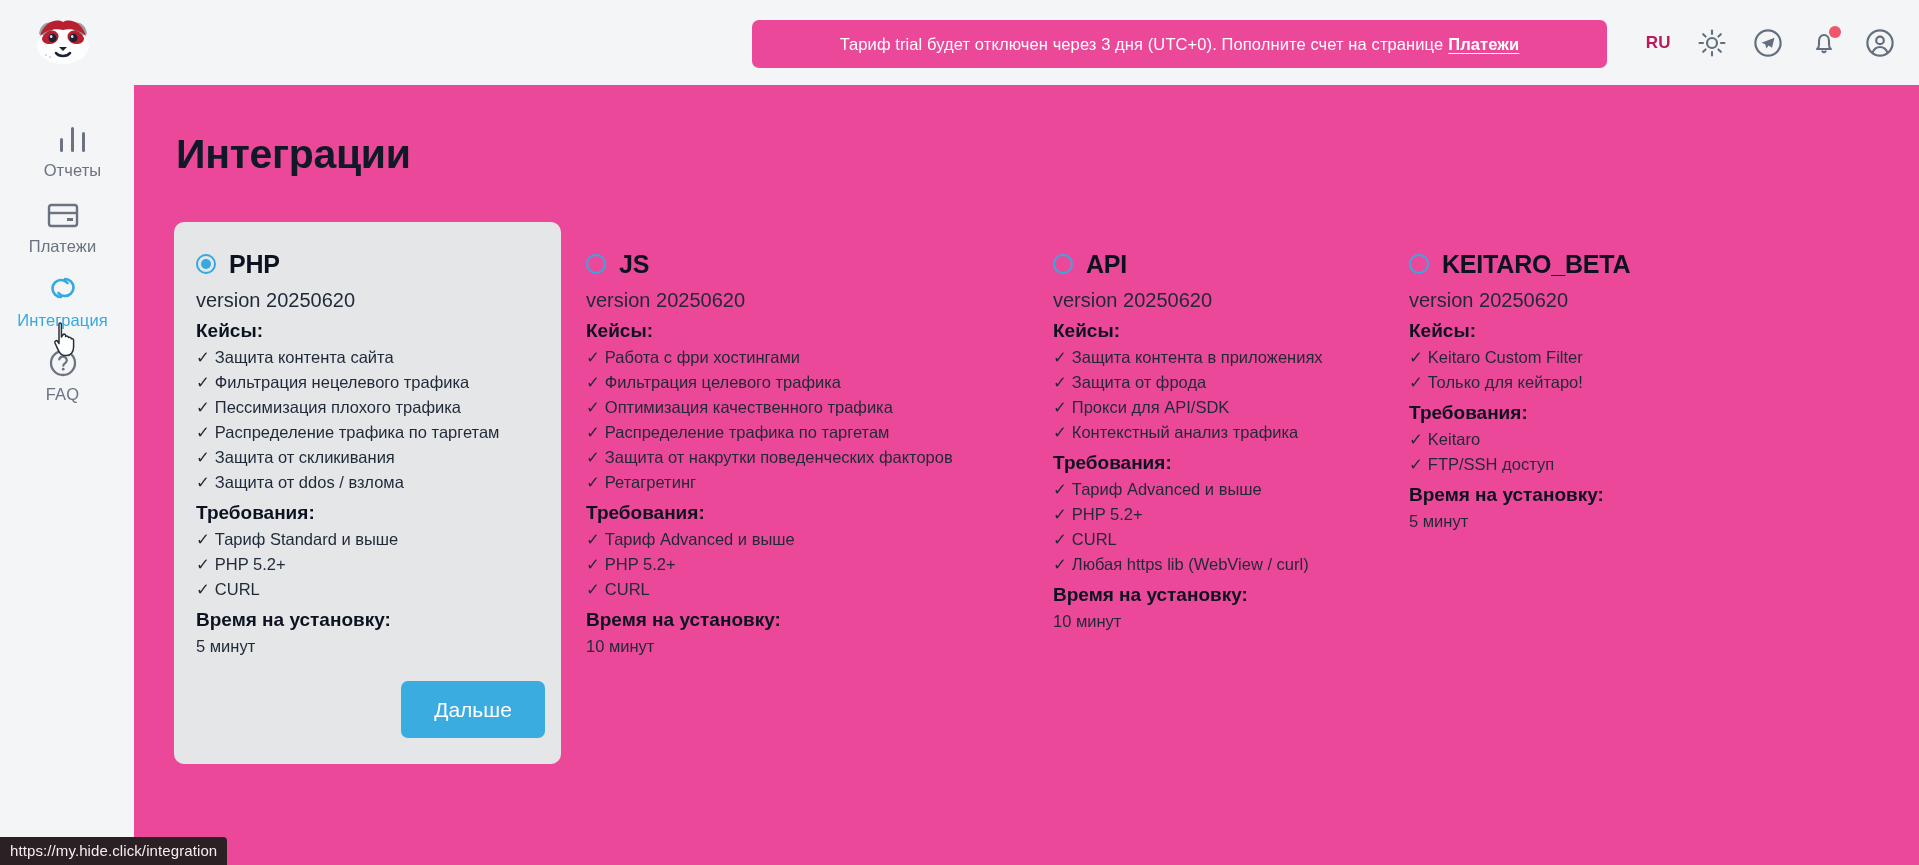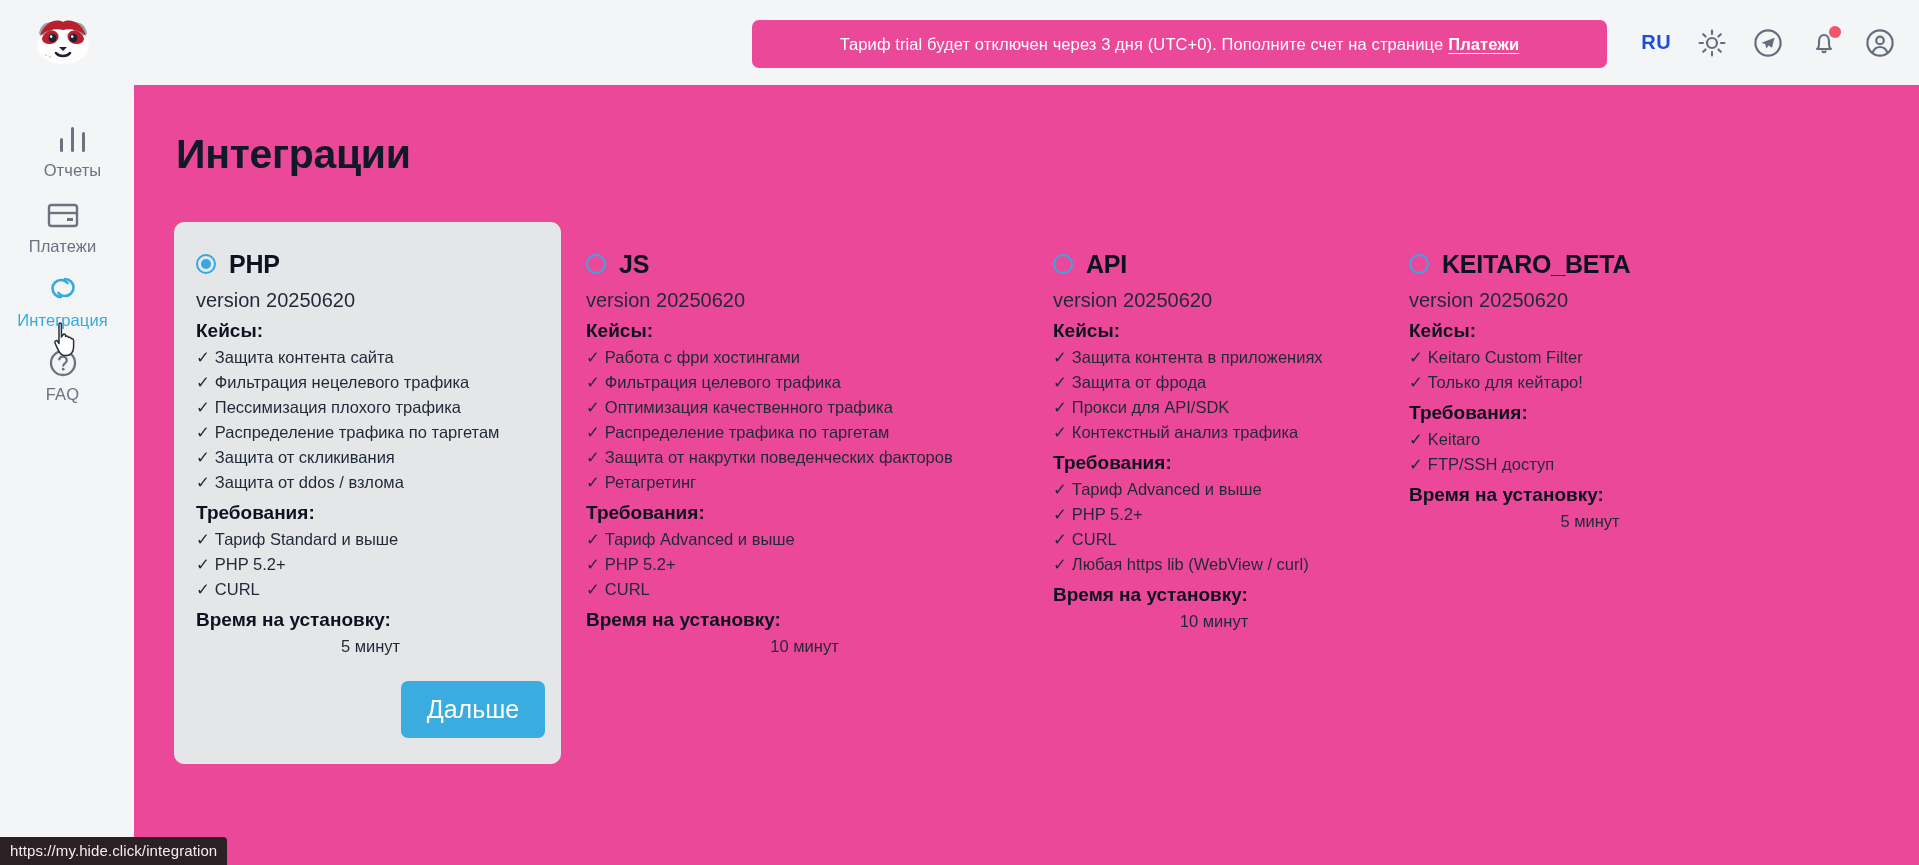--- a/index.html
+++ b/index.html
@@ -49,21 +49,21 @@
     font-size: 16.5px; letter-spacing: .1px; white-space: nowrap;
   }
   #banner .banner-link {
     color: #fff; font-weight: bold; text-decoration: underline;
     text-underline-offset: 3px; margin-left: 5px; cursor: pointer;
   }
   #header-actions {
     position: absolute; right: 24px; top: 0; height: 85px;
     display: flex; align-items: center; gap: 26px;
   }
-  #lang-switch { font-size: 20px; font-weight: bold; color: #1d4ed8; cursor: pointer; letter-spacing: .4px; }
+  #lang-switch { font-size: 17px; font-weight: bold; color: #be185d; cursor: pointer; letter-spacing: .4px; }
   .hdr-icon { width: 30px; height: 30px; position: relative; cursor: pointer; color: #646f7e; }
   #bell-dot {
     position: absolute; right: -2px; top: -2px;
     width: 12px; height: 12px; border-radius: 50%;
     background: #ef566a;
   }
 
   
   #main {
     position: absolute; left: 134px; top: 85px;
@@ -93,27 +93,27 @@
   }
   .radio .dot { width: 10px; height: 10px; border-radius: 50%; background: #35a9e0; display: none; }
   .radio.on .dot { display: block; }
   .card-title { font-size: 25px; font-weight: bold; color: #0d1220; letter-spacing: -.2px; }
 
   .version { margin-top: 9px; font-size: 20px; color: #1f2937; }
   .sect-head { margin-top: 8px; font-size: 19px; font-weight: bold; color: #0d1220; }
   .feat { margin-top: 6px; font-size: 16.5px; color: #1f2937; white-space: nowrap; }
   .feat .chk { margin-right: 5px; }
   .sect-head.gap { margin-top: 10px; }
-  .plain { margin-top: 6px; font-size: 16.5px; color: #1f2937; text-align: center; }
+  .plain { margin-top: 6px; font-size: 16.5px; color: #1f2937; }
 
   .next-btn {
     margin-top: 25px; margin-left: auto;
     width: 144px; height: 57px; border: none;
     background: #3aace0; color: #ffffff;
-    border-radius: 7px; font-size: 25px;
+    border-radius: 7px; font-size: 21px;
     font-family: "Liberation Sans", sans-serif;
     cursor: pointer; display: block;
   }
 
   
   #statusbar {
     position: absolute; left: 0; bottom: 0;
     background: #2b2024; color: #f4eef0;
     font-size: 15px; padding: 5px 10px 6px 10px;
     border-top-right-radius: 4px;

